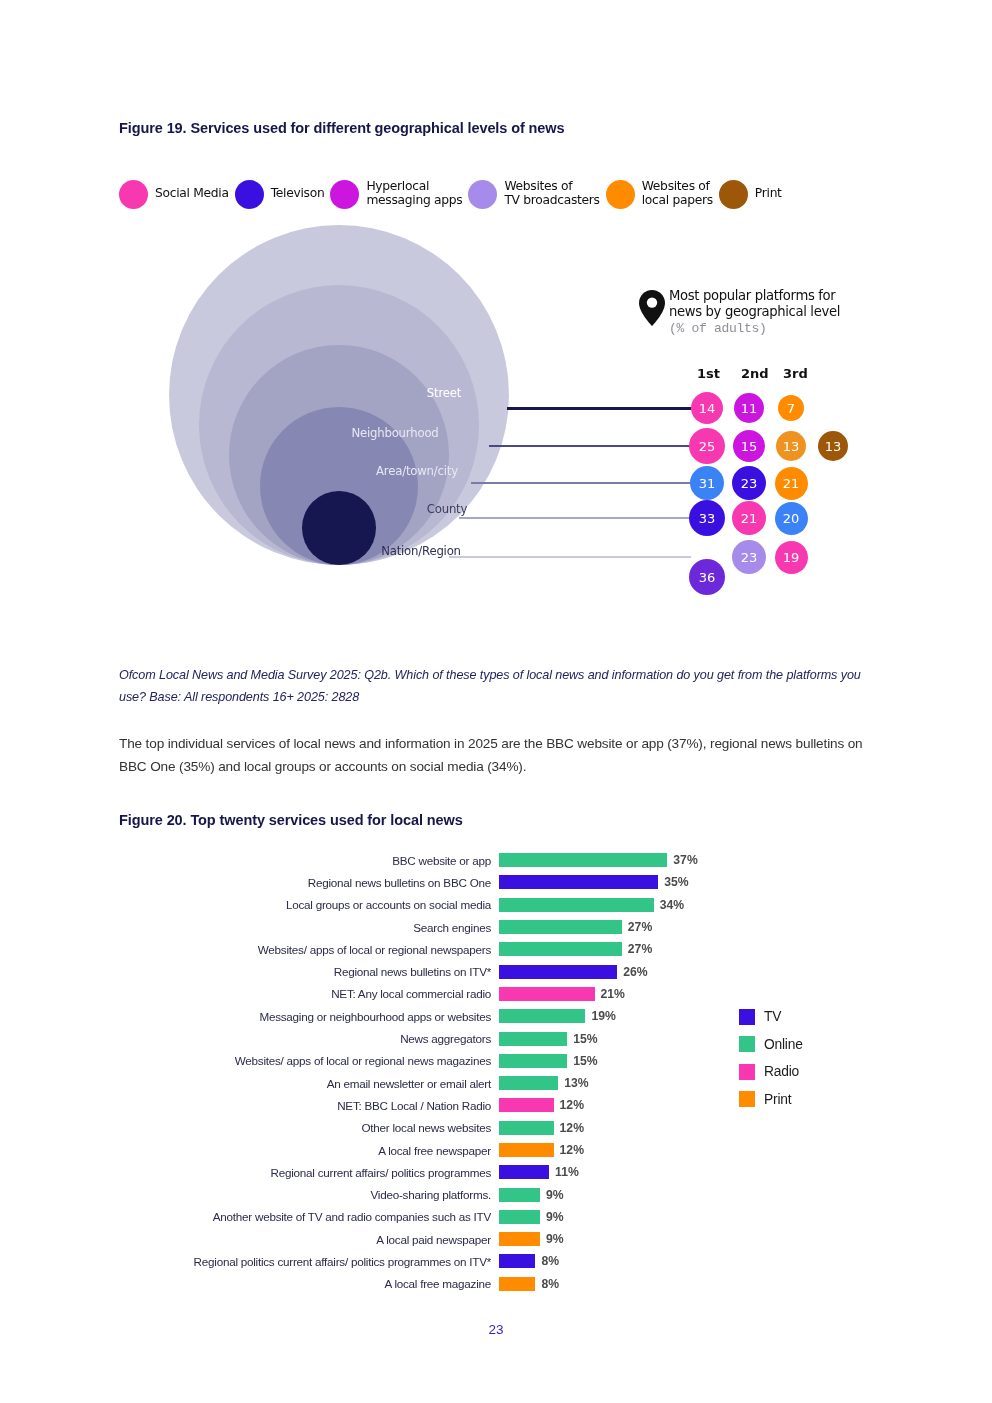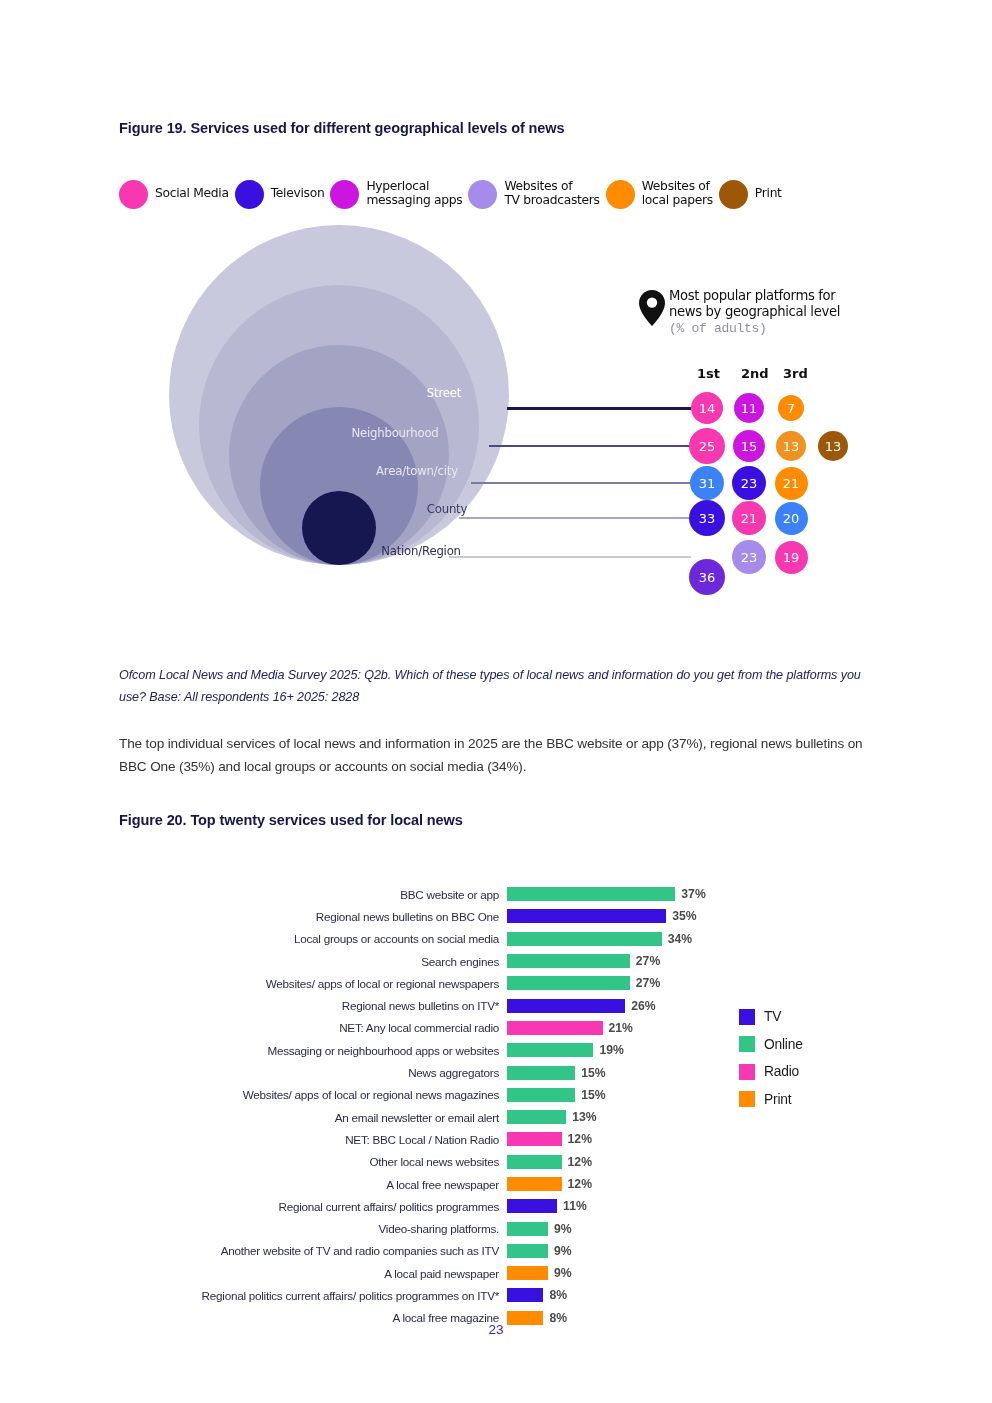--- a/index.html
+++ b/index.html
@@ -317,21 +317,21 @@
 
   </div>
 
   <div class="source-note">Ofcom Local News and Media Survey 2025: Q2b. Which of these types of local news and information do you get from the platforms you use? Base: All respondents 16+ 2025: 2828</div>
 
   <div class="body-para">The top individual services of local news and information in 2025 are the BBC website or app (37%), regional news bulletins on BBC One (35%) and local groups or accounts on social media (34%).</div>
 
   <div class="fig20-title">Figure 20. Top twenty services used for local news</div>
 
   <div class="fig20-box">
-    <div style="position:absolute;left:16px;top:6px;margin-top:34px;" id="bars">
+    <div style="position:absolute;left:8px;top:6px;" id="bars">
         <div class="bar-row">
           <div class="bar-label">BBC website or app</div>
           <div class="bar-wrap">
             <div class="bar" style="width: 168.35px; background: rgb(51, 196, 135);"></div>
             <div class="bar-value">37%</div>
           </div>
         </div>
         <div class="bar-row">
           <div class="bar-label">Regional news bulletins on BBC One</div>
           <div class="bar-wrap">

